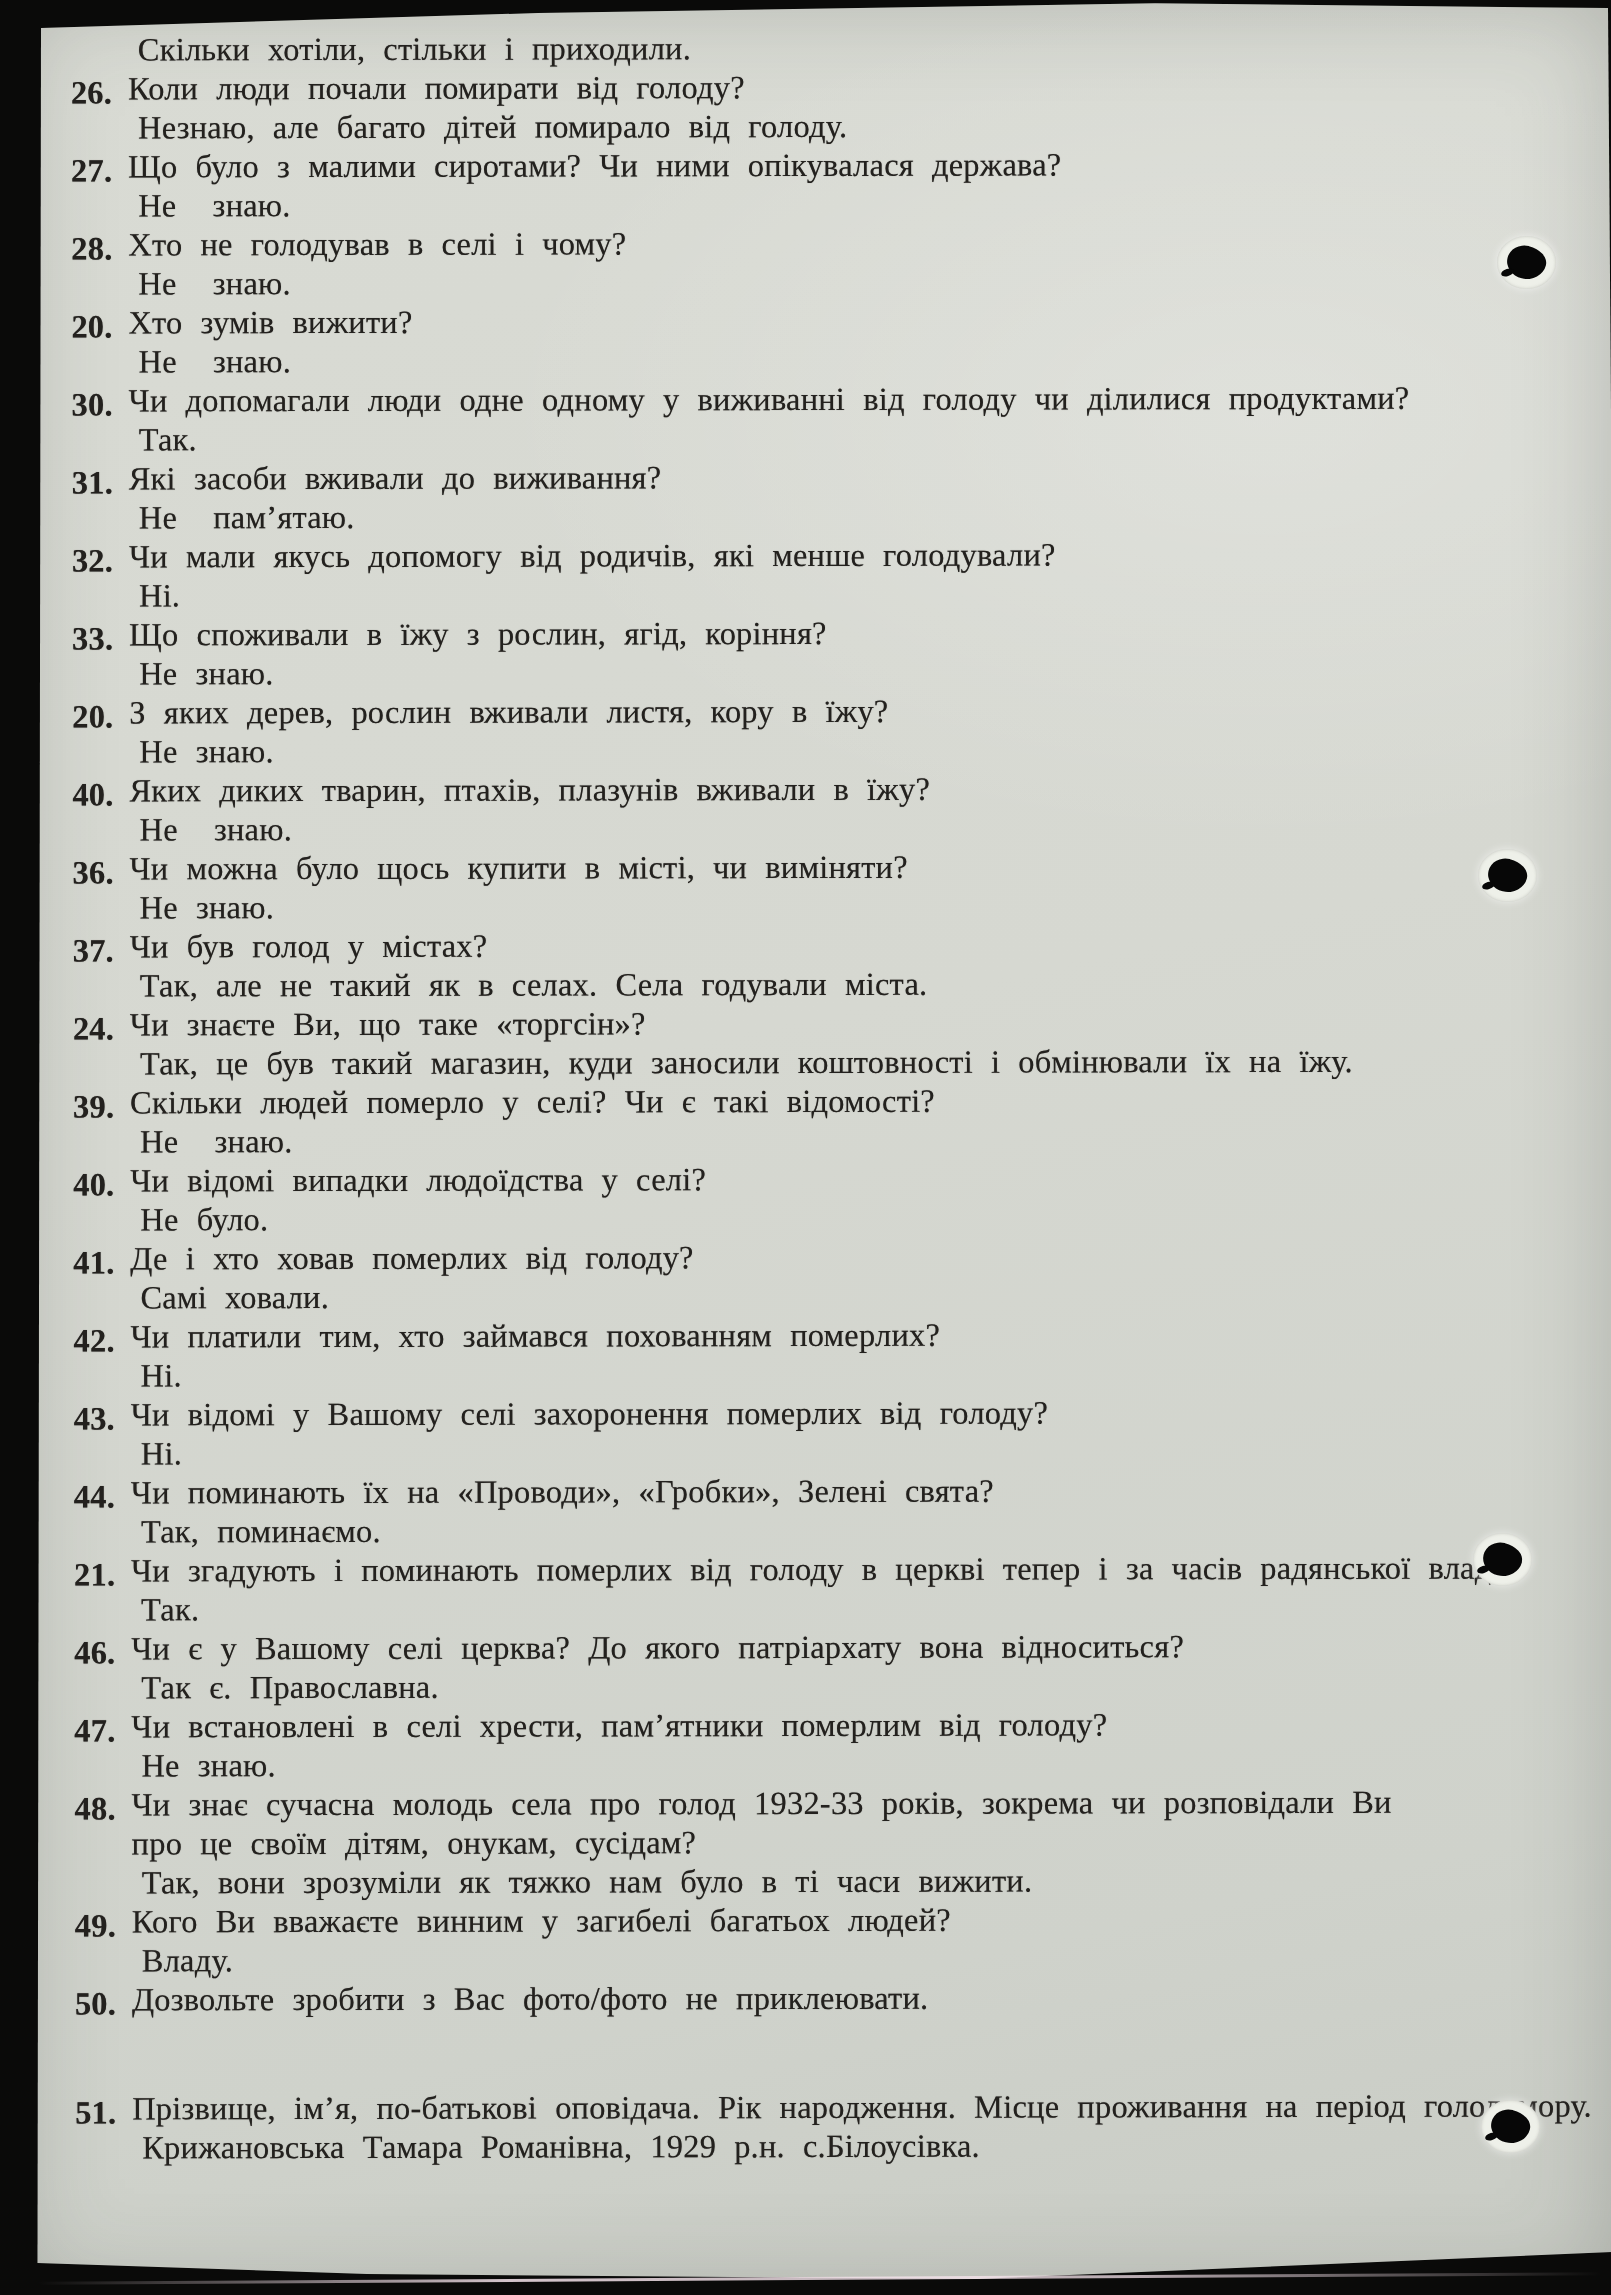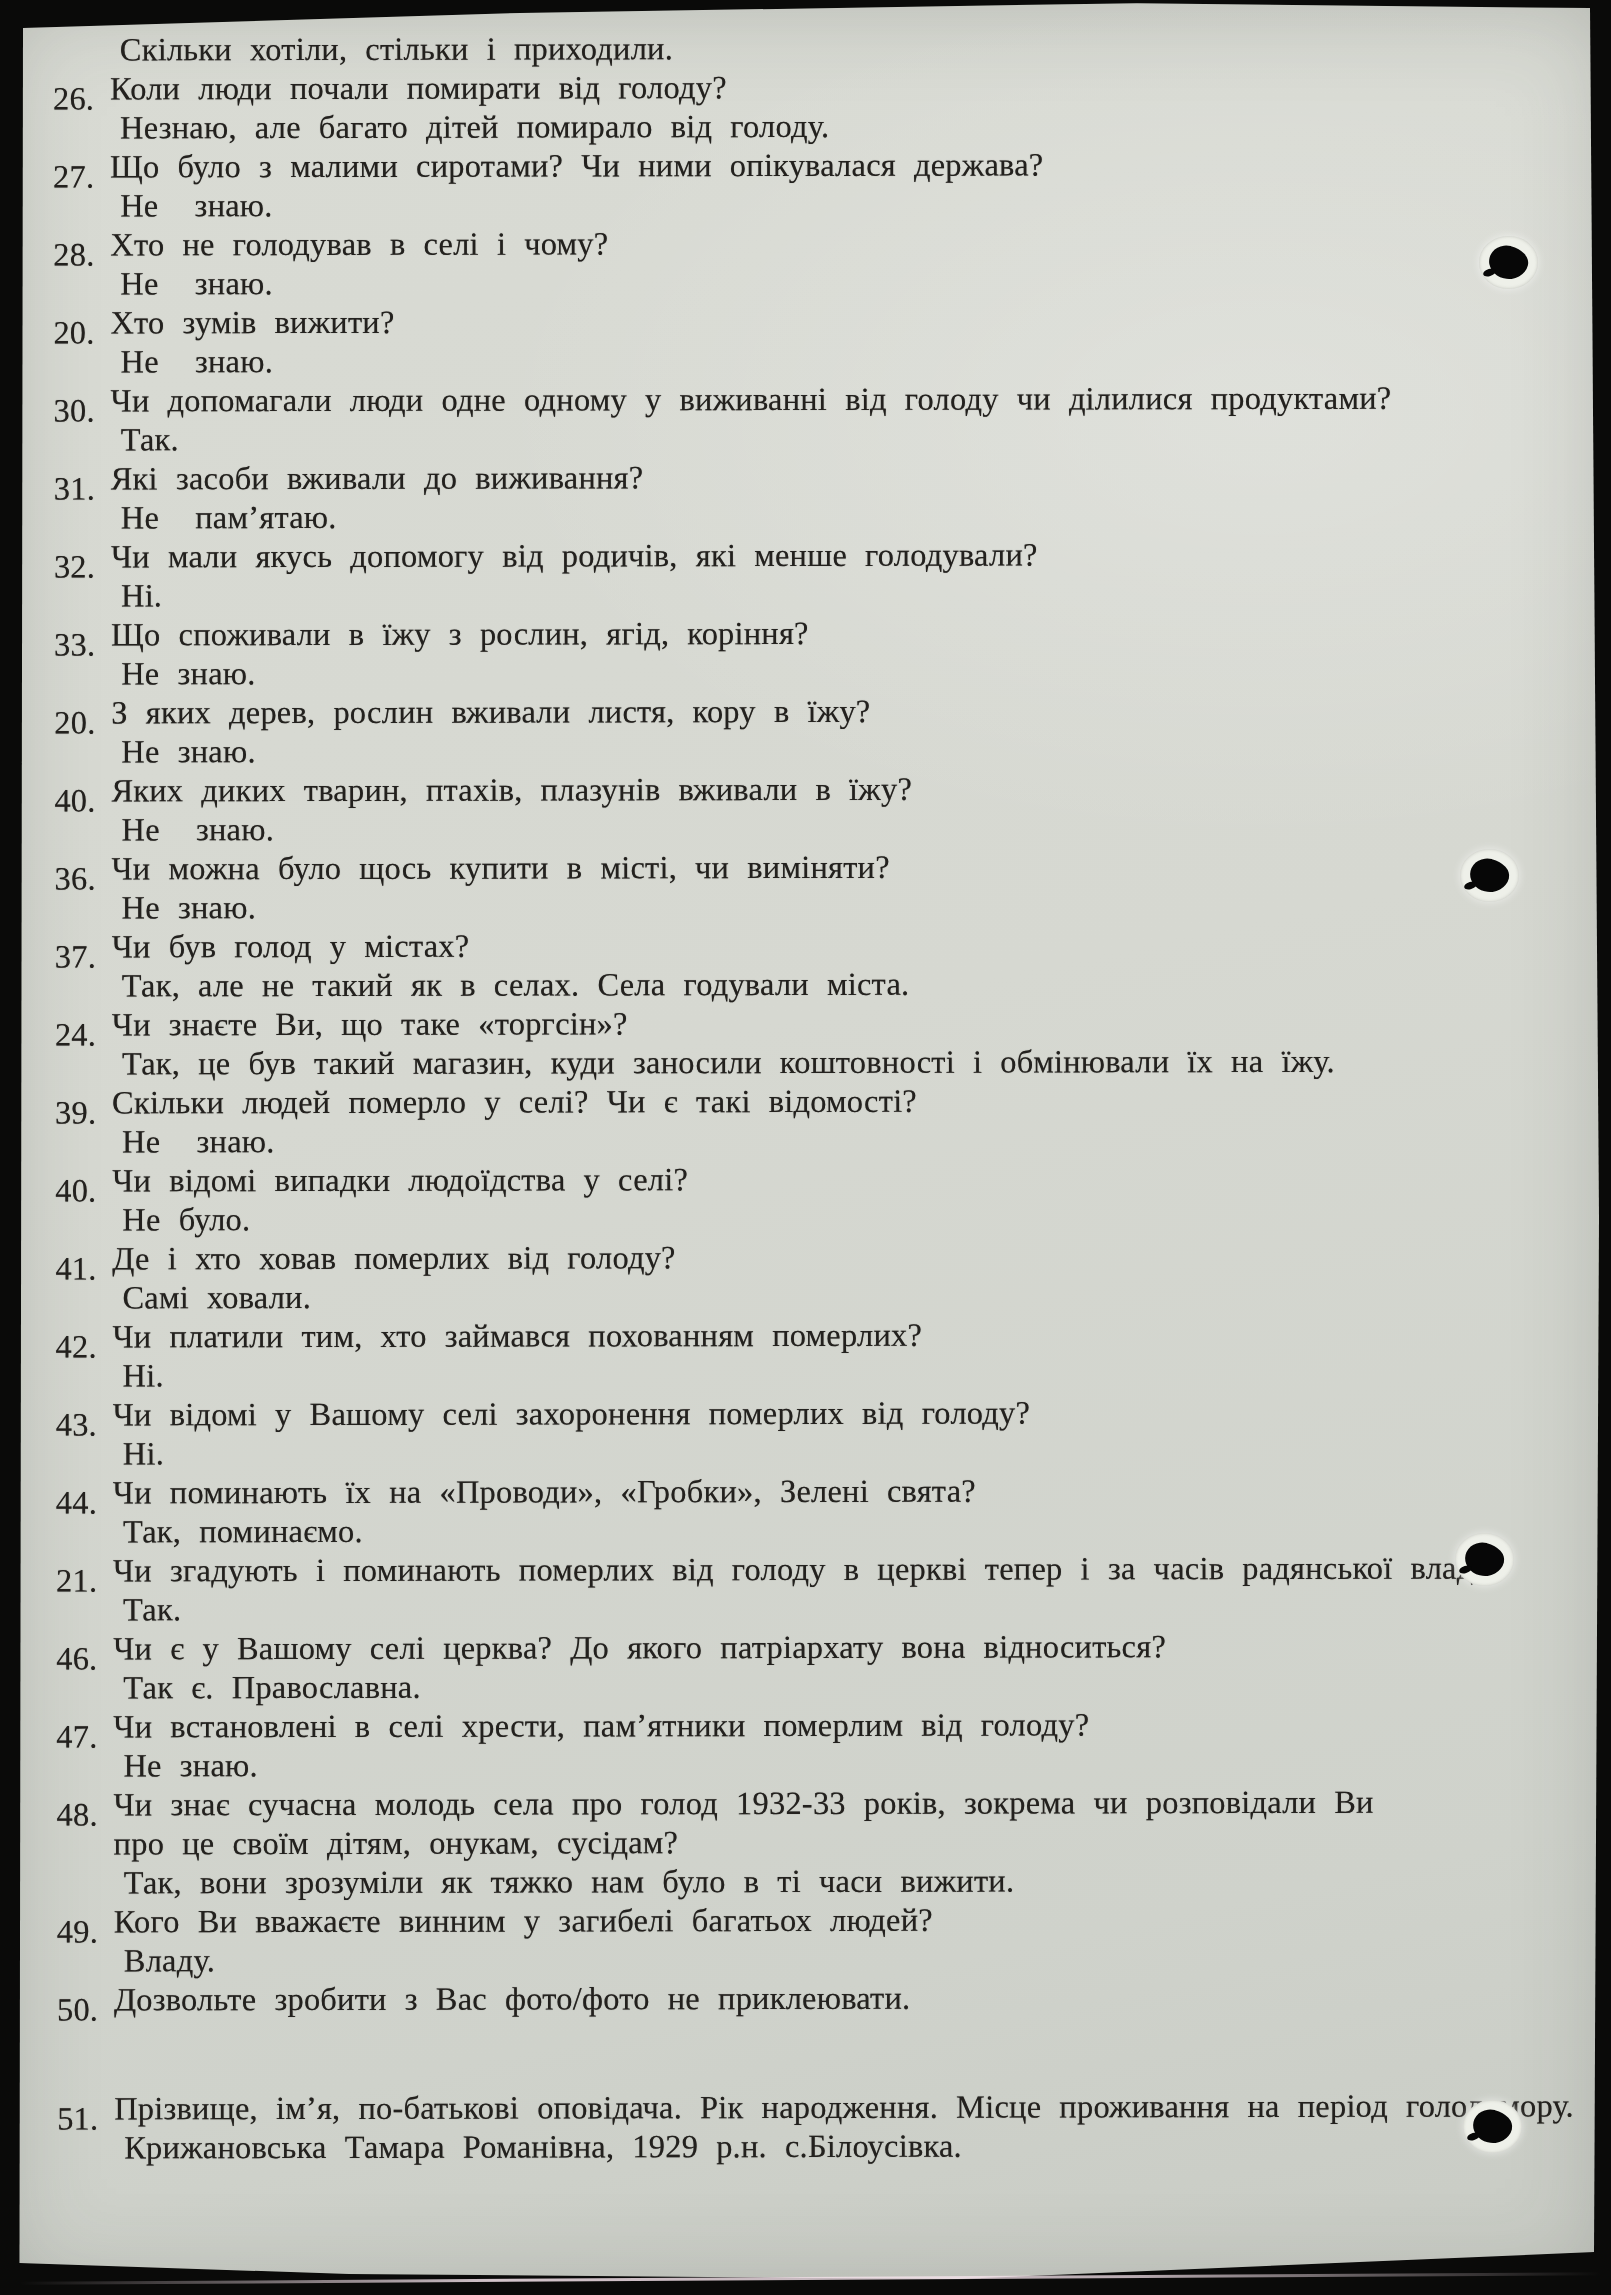--- a/index.html
+++ b/index.html
@@ -1,21 +1,21 @@
 <!DOCTYPE html>
 <html style="font-size:13px"><head>
 <meta charset="utf-8">
 <style>
   html,body{margin:0;padding:0;}
   body{
     width:1612px;height:2295px;overflow:hidden;position:relative;
     background:#0a0a09;
     font-family:"Liberation Serif","DejaVu Serif",serif;
   }
-  .scan{position:absolute;inset:0;}
+  .scan{position:absolute;inset:0;margin-left:18px;}
   
   .paper{
     position:absolute;inset:0;
     background:
       radial-gradient(1300px 731px at 78% 18%, rgba(255,255,255,.20), rgba(255,255,255,0) 60%),
       linear-gradient(168deg,#d9dbd4 0%, #d6d8d1 45%, #cfd2cb 82%, #c8cbc4 100%);
     clip-path:polygon(23px 28px, 520px 13px, 1137px 3.2px, 1590px 8.1px, 1599px 1218px, 1594px 2252px, 958px 2279px, 349px 2274px, 19.5px 2263px);
     box-shadow:inset 0 0 97px rgba(60,62,58,.25);
   }
   .edge-highlight{
@@ -28,21 +28,21 @@
     position:absolute;left:0;top:29px;width:1612px;
     color:#23211e;
     font-size:32.5px;line-height:39px;
     letter-spacing:0.2px;word-spacing:.30em;
     white-space:nowrap;
     text-shadow:0 0 0.8px rgba(35,33,30,.55);
     transform:rotate(-0.12deg);
   }
   .line{position:relative;padding-left:112px;height:39px;}
   .line.a{padding-left:122px;}
-  .line .num{position:absolute;left:55px;top:10px;}
+  .line .num{position:absolute;left:55px;top:4px;font-weight:bold;}
   .line.gap-before{margin-top:70px;}
   
   .hole{position:absolute;width:47px;height:41px;z-index:5;}
   .hole .halo{position:absolute;inset:-5.7px;background:#eef0e9;border-radius:50%;
     box-shadow:0 0 8.1px rgba(255,255,255,.55), inset 0 0 3.2px rgba(120,120,115,.4);}
   .hole .dark{position:absolute;inset:4.1px;background:#070707;
     border-radius:46% 54% 52% 48% / 50% 44% 56% 50%;transform:rotate(14deg);}
   .hole .nick{position:absolute;left:-1.6px;bottom:6.5px;width:13px;height:7.3px;background:#070707;
     border-radius:50%;transform:rotate(-18deg);}
 </style>

